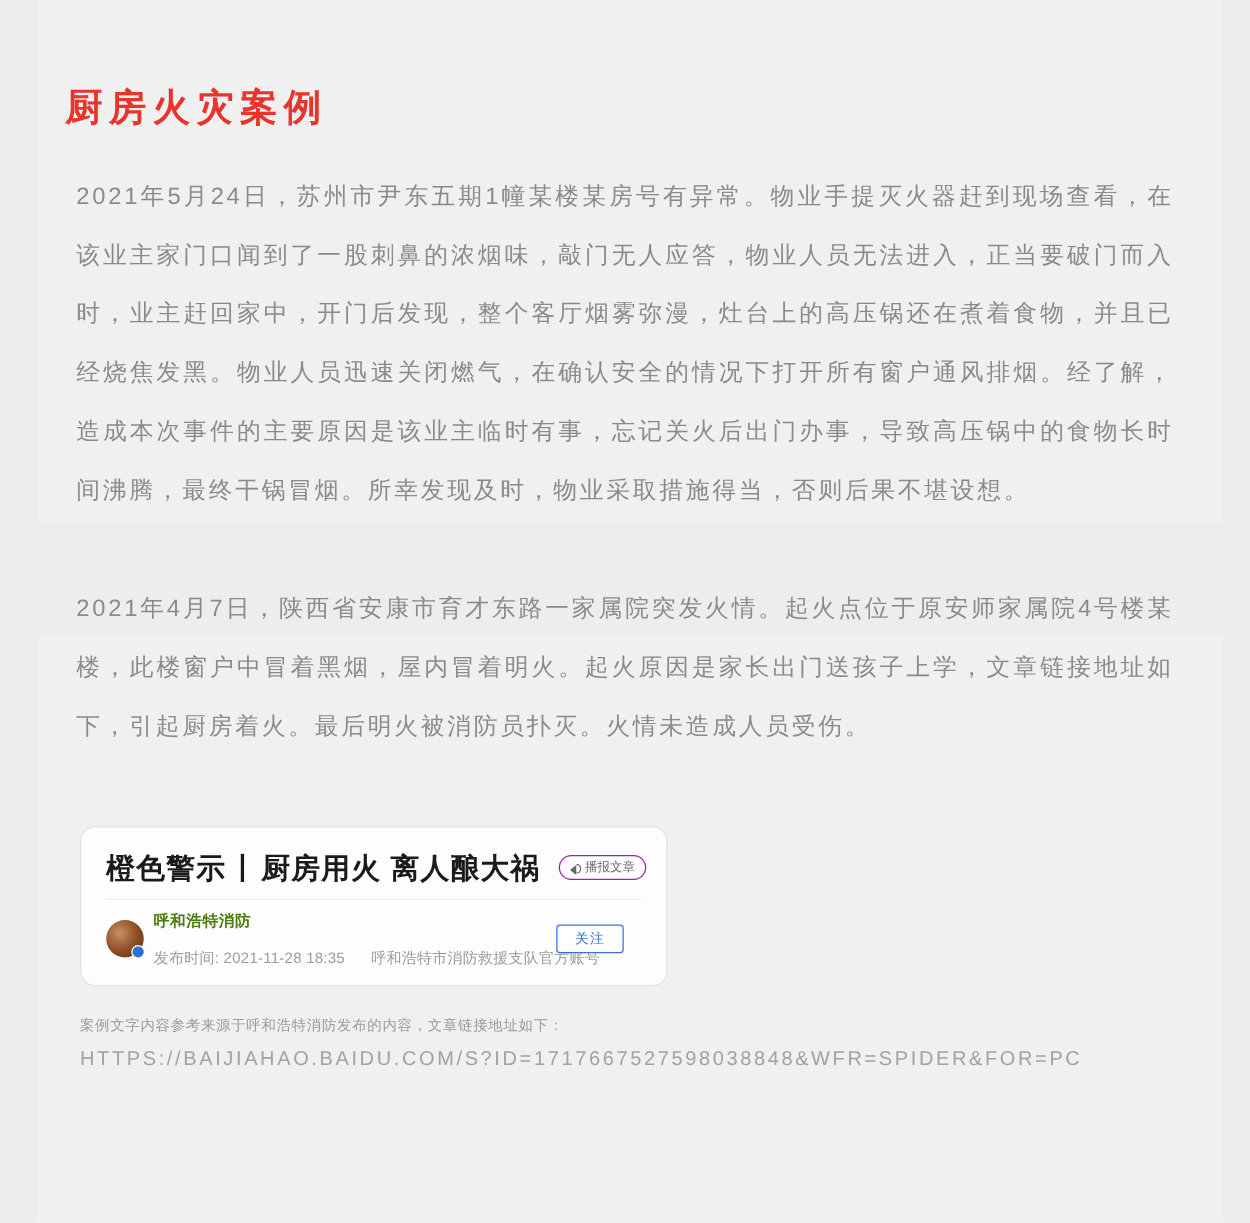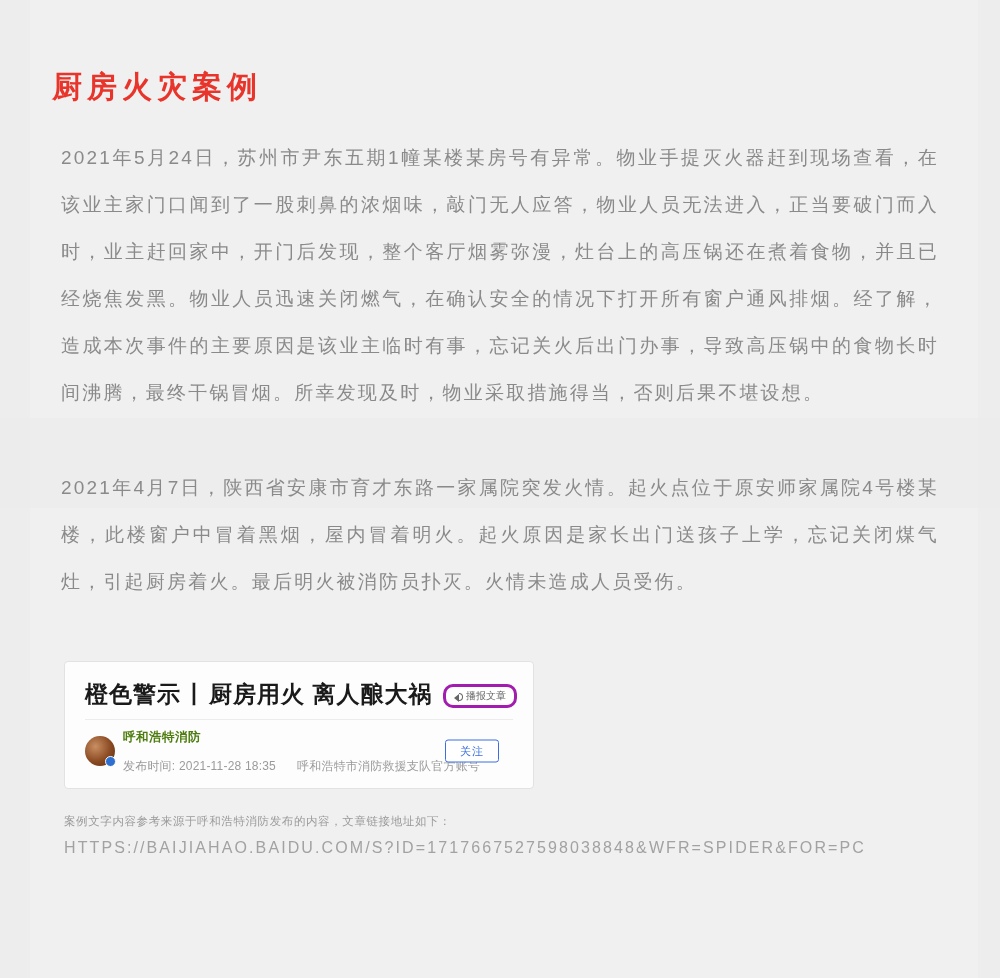--- a/index.html
+++ b/index.html
@@ -69,21 +69,21 @@
   
   .card-wrap {
     margin-top: 56px;
     padding-left: 12px;
   }
   .card {
     position: relative;
     width: 470px;
     background: #fdfdfd;
     border: 1px solid #e2e2e2;
-    border-radius: 4px;
+    border-radius: 12px;
     padding: 18px 20px 14px 20px;
     box-sizing: border-box;
   }
   .card-headline {
     font-size: 23px;
     font-weight: bold;
     color: #1a1a1a;
     letter-spacing: 1px;
     line-height: 1.25;
     margin: 0 0 6px 0;
@@ -94,21 +94,21 @@
     font-weight: bold;
     padding: 0 2px;
   }
   .listen-btn {
     position: absolute;
     right: 16px;
     top: 22px;
     display: flex;
     align-items: center;
     gap: 3px;
-    border: 3px solid #a21caf;
+    border: 1px solid #a21caf;
     border-radius: 10px;
     background: #fff;
     padding: 2px 8px;
     font-size: 10px;
     color: #666;
     white-space: nowrap;
   }
   .speaker-icon {
     width: 9px; height: 9px;
     display: inline-block;
@@ -222,21 +222,21 @@
   <div class="band-left"></div>
   <div class="band-right"></div>
   <div class="band-mid"></div>
 
   <div class="content">
 
     <h1 class="doc-title">厨房火灾案例</h1>
 
     <p class="para para-1">2021年5月24日，苏州市尹东五期1幢某楼某房号有异常。物业手提灭火器赶到现场查看，在该业主家门口闻到了一股刺鼻的浓烟味，敲门无人应答，物业人员无法进入，正当要破门而入时，业主赶回家中，开门后发现，整个客厅烟雾弥漫，灶台上的高压锅还在煮着食物，并且已经烧焦发黑。物业人员迅速关闭燃气，在确认安全的情况下打开所有窗户通风排烟。经了解，造成本次事件的主要原因是该业主临时有事，忘记关火后出门办事，导致高压锅中的食物长时间沸腾，最终干锅冒烟。所幸发现及时，物业采取措施得当，否则后果不堪设想。</p>
 
-    <p class="para para-2">2021年4月7日，陕西省安康市育才东路一家属院突发火情。起火点位于原安师家属院4号楼某楼，此楼窗户中冒着黑烟，屋内冒着明火。起火原因是家长出门送孩子上学，忘记关闭煤气灶，引起厨房着火。最后明火被消防员扑灭。火情未造成人员受伤。</p>
+    <p class="para para-2">2021年4月7日，陕西省安康市育才东路一家属院突发火情。起火点位于原安师家属院4号楼某楼，此楼窗户中冒着黑烟，屋内冒着明火。起火原因是家长出门送孩子上学，文章链接地址如下，引起厨房着火。最后明火被消防员扑灭。火情未造成人员受伤。</p>
 
     <div class="card-wrap">
       <div class="card">
 
         <div class="card-headline">
           <span>橙色警示</span><span class="bar">丨</span><span>厨房用火 离人酿大祸</span>
         </div>
 
         <div class="listen-btn">
           <span class="speaker-icon"></span>

